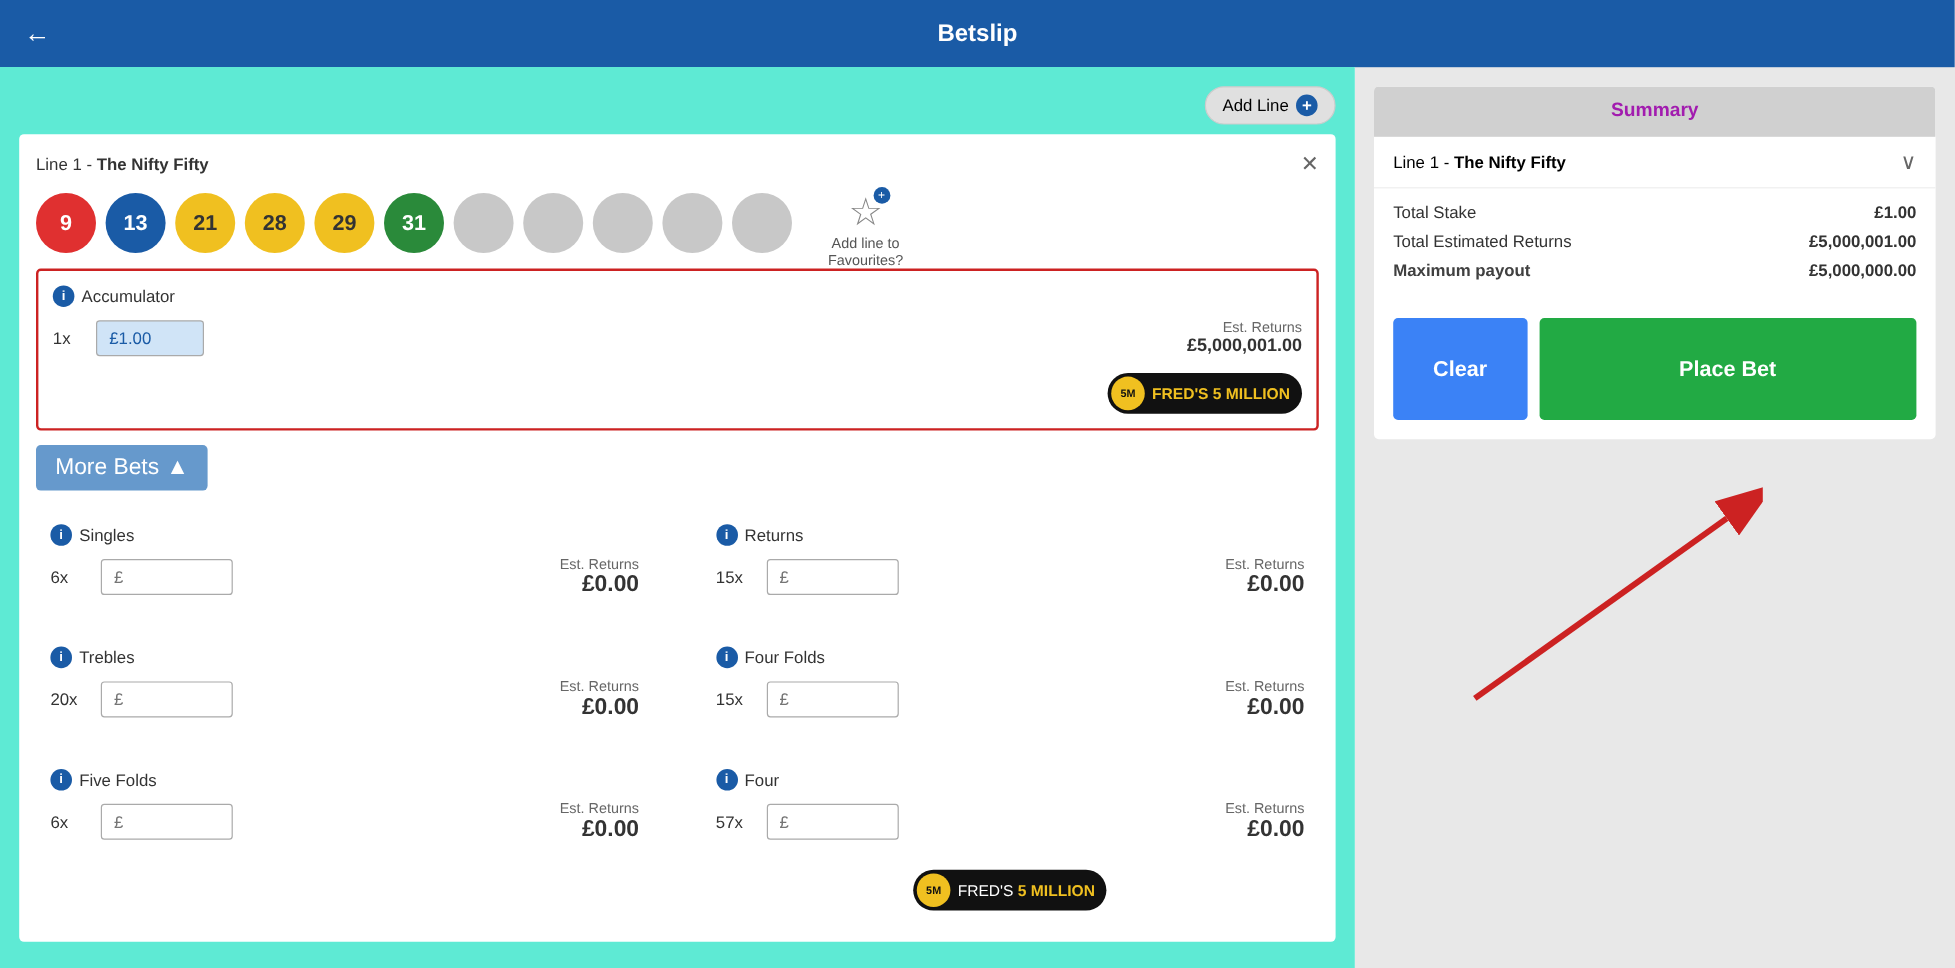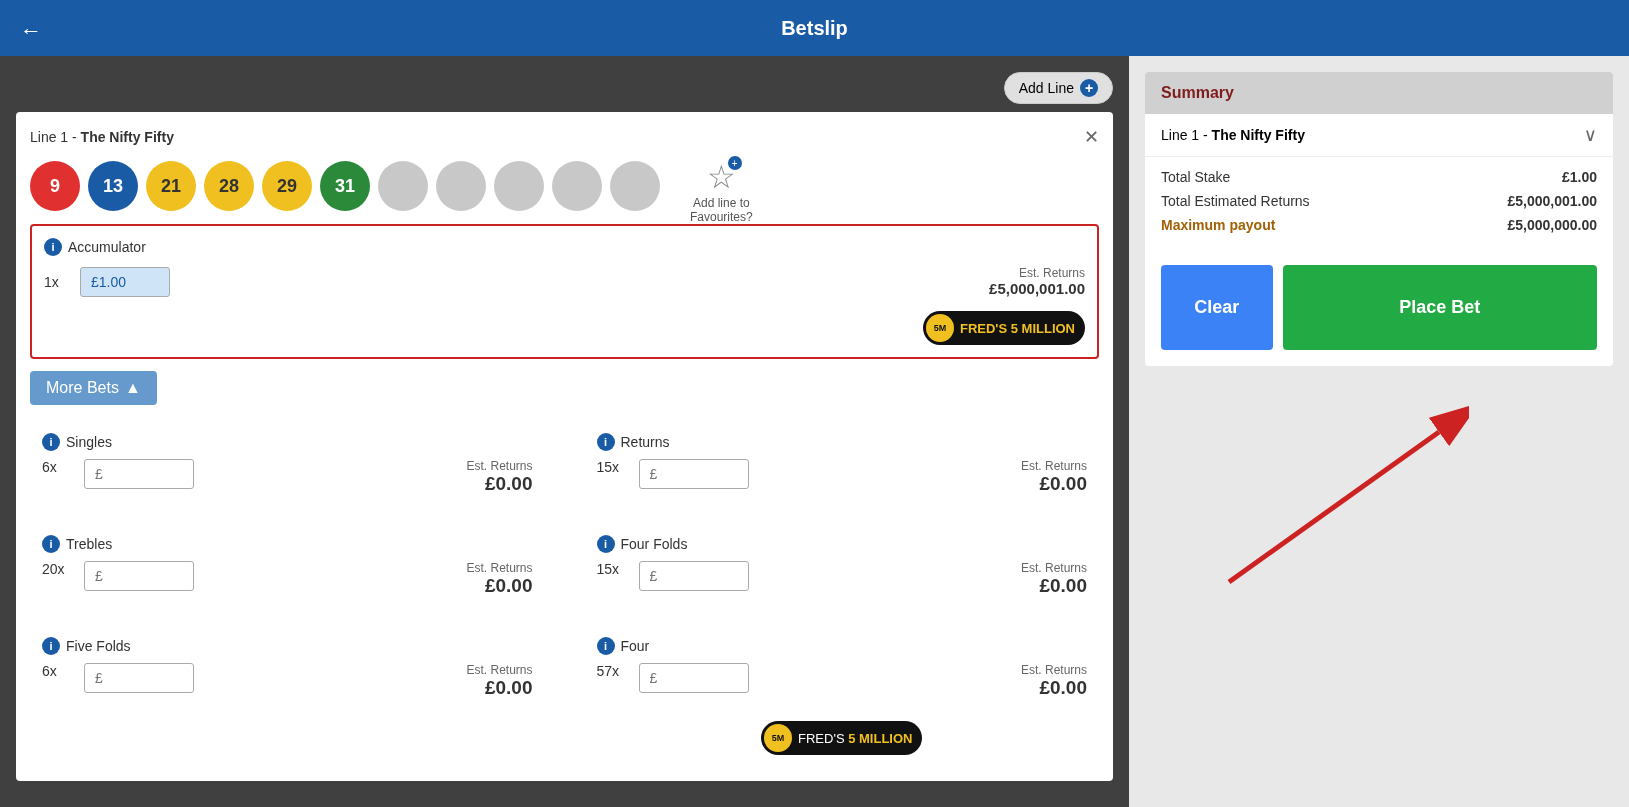--- a/index.html
+++ b/index.html
@@ -29,21 +29,21 @@
 
     
     .main-layout {
       display: flex;
       height: calc(807px - 56px);
     }
 
     
     .left-panel {
       flex: 1;
-      background: #404040;
+      background: #5eead4;
       padding: 16px;
       overflow-y: auto;
     }
 
     
     .add-line-area {
       display: flex;
       justify-content: flex-end;
       margin-bottom: 8px;
     }
@@ -235,21 +235,21 @@
       font-weight: bold;
     }
 
     
     .more-bets-btn {
       background: #6699cc;
       color: white;
       border: none;
       border-radius: 4px;
       padding: 8px 16px;
-      font-size: 16px;
+      font-size: 19px;
       cursor: pointer;
       display: flex;
       align-items: center;
       gap: 6px;
       margin-bottom: 16px;
     }
 
     
     .more-bets-grid {
       display: grid;
@@ -264,21 +264,21 @@
     .bet-section-header {
       display: flex;
       align-items: center;
       gap: 6px;
       margin-bottom: 8px;
       font-size: 14px;
       color: #333;
     }
     .bet-row {
       display: flex;
-      align-items: flex-start;
+      align-items: center;
       gap: 10px;
     }
     .bet-multiplier {
       font-size: 14px;
       color: #333;
       min-width: 32px;
     }
     .bet-input {
       border: 1px solid #aaa;
       border-radius: 3px;
@@ -304,21 +304,22 @@
       background: white;
       margin: 16px;
       border-radius: 4px;
       overflow: hidden;
     }
     .summary-header {
       background: #d0d0d0;
       padding: 12px 16px;
       font-size: 16px;
       font-weight: bold;
-      color: #7f1d1d;
+      color: #a21caf;
+      text-align: center;
     }
     .summary-line {
       display: flex;
       justify-content: space-between;
       align-items: center;
       padding: 10px 16px;
       font-size: 14px;
       border-bottom: 1px solid #eee;
       cursor: pointer;
     }
@@ -328,21 +329,21 @@
       padding: 12px 16px;
     }
     .summary-row {
       display: flex;
       justify-content: space-between;
       margin-bottom: 8px;
       font-size: 14px;
     }
     .summary-label { color: #333; }
     .summary-value { color: #333; font-weight: bold; }
-    .summary-value-blue { color: #a16207; font-weight: bold; }
+    .summary-value-blue { color: #404040; font-weight: bold; }
 
     .summary-actions {
       display: flex;
       gap: 10px;
       padding: 12px 16px 16px;
     }
     .clear-btn {
       flex: 1;
       background: #3b82f6;
       color: white;

